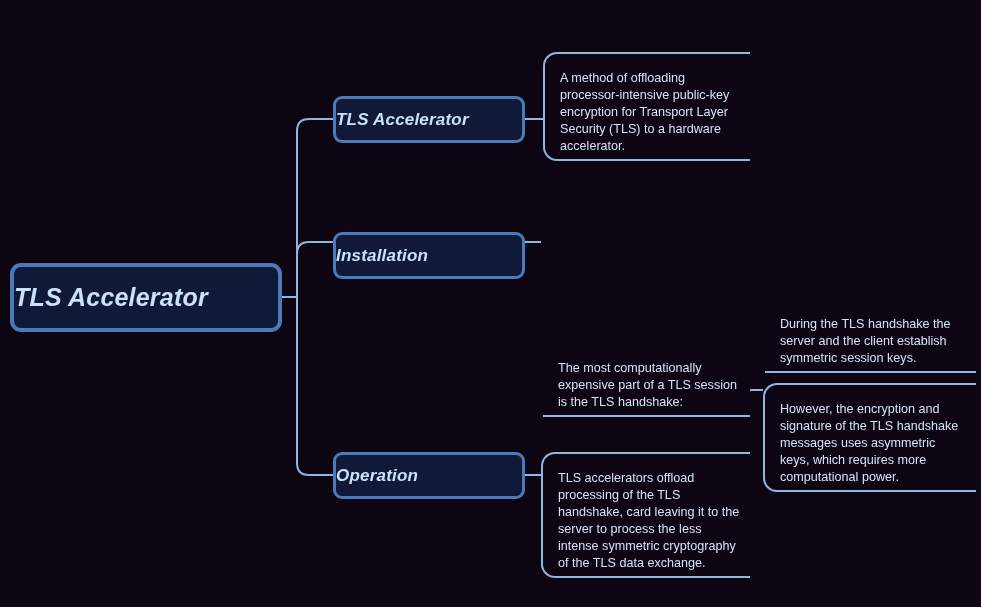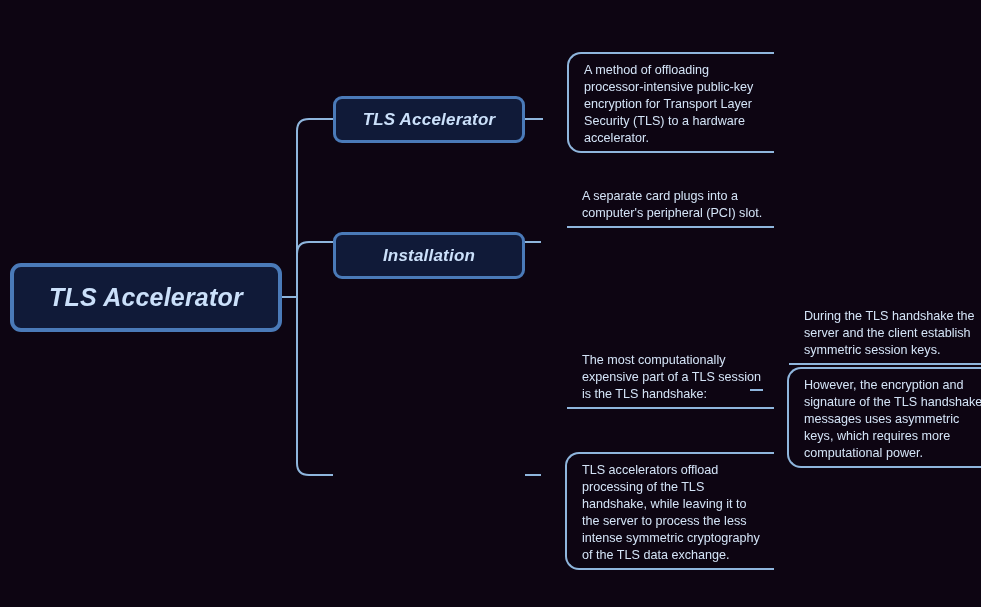--- a/index.html
+++ b/index.html
@@ -24,21 +24,20 @@
 
   
   .node-box {
     position: absolute;
     box-sizing: border-box;
     background: #101a38;
     border: 3px solid #4a7ab8;
     border-radius: 9px;
     display: flex;
     align-items: center;
-    justify-content: center;
     color: #cbe0fa;
     font-style: italic;
     font-weight: bold;
     letter-spacing: .2px;
   }
 
   .node-root {
     left: 10px;
     top: 263px;
     width: 272px;
@@ -58,23 +57,22 @@
   .branch-2 { top: 232px; }
   .branch-3 { top: 452px; }
 
   
   .leaf {
     position: absolute;
     box-sizing: border-box;
     color: #d4e4f7;
     font-size: 12.6px;
     line-height: 17px;
-    padding: 8px 8px 4px 15px;
+    padding: 16px 8px 4px 15px;
     border-bottom: 2px solid #8fb6dd;
-    margin-left: 24px;
   }
   .leaf.boxed {
     border-left: 2px solid #8fb6dd;
     border-top: 2px solid #8fb6dd;
     border-top-left-radius: 14px;
     border-bottom-left-radius: 14px;
   }
 
   
   .leaf-1-1 { left: 543px; top: 52px;  width: 207px; }
@@ -82,21 +80,21 @@
   
   .leaf-2-1 { left: 543px; top: 180px; width: 207px; }
   .leaf-2-2 { left: 541px; top: 218px; width: 209px; }
 
   
   .leaf-3-1 { left: 543px; top: 344px; width: 207px; }
   .leaf-3-2 { left: 541px; top: 452px; width: 209px; min-height: 100px; }
 
   
   .leaf-4-1 { left: 765px; top: 300px; width: 211px; }
-  .leaf-4-2 { left: 763px; top: 367px; width: 213px; }
+  .leaf-4-2 { left: 763px; top: 383px; width: 213px; }
 
   
   #connectors {
     position: absolute;
     left: 0; top: 0;
     width: 981px;
     height: 607px;
     pointer-events: none;
   }
 </style>
@@ -127,21 +125,23 @@
   </div>
 
   <div class="node-box node-branch branch-1">
     <span>TLS Accelerator</span>
   </div>
   <div class="leaf boxed leaf-1-1">A method of offloading processor-intensive public-key encryption for Transport Layer Security (TLS) to a hardware accelerator.</div>
 
   <div class="node-box node-branch branch-2">
     <span>Installation</span>
   </div>
-  <div class="leaf leaf-2-1">A separate card plugs into a computer's peripheral (PCI) slot.</div>
 
+  <div class="node-box node-branch branch-3">
+    <span>Operation</span>
+  </div>
   <div class="leaf leaf-3-1">The most computationally expensive part of a TLS session is the TLS handshake:</div>
-  <div class="leaf boxed leaf-3-2">TLS accelerators offload processing of the TLS handshake, while leaving it to the server to process the less intense symmetric cryptography of the TLS data exchange.</div>
+  <div class="leaf boxed leaf-3-2">TLS accelerators offload processing of the TLS handshake, card leaving it to the server to process the less intense symmetric cryptography of the TLS data exchange.</div>
 
   <div class="leaf leaf-4-1">During the TLS handshake the server and the client establish symmetric session keys.</div>
   <div class="leaf boxed leaf-4-2">However, the encryption and signature of the TLS handshake messages uses asymmetric keys, which requires more computational power.</div>
 
 </div>
 
 </body></html>

